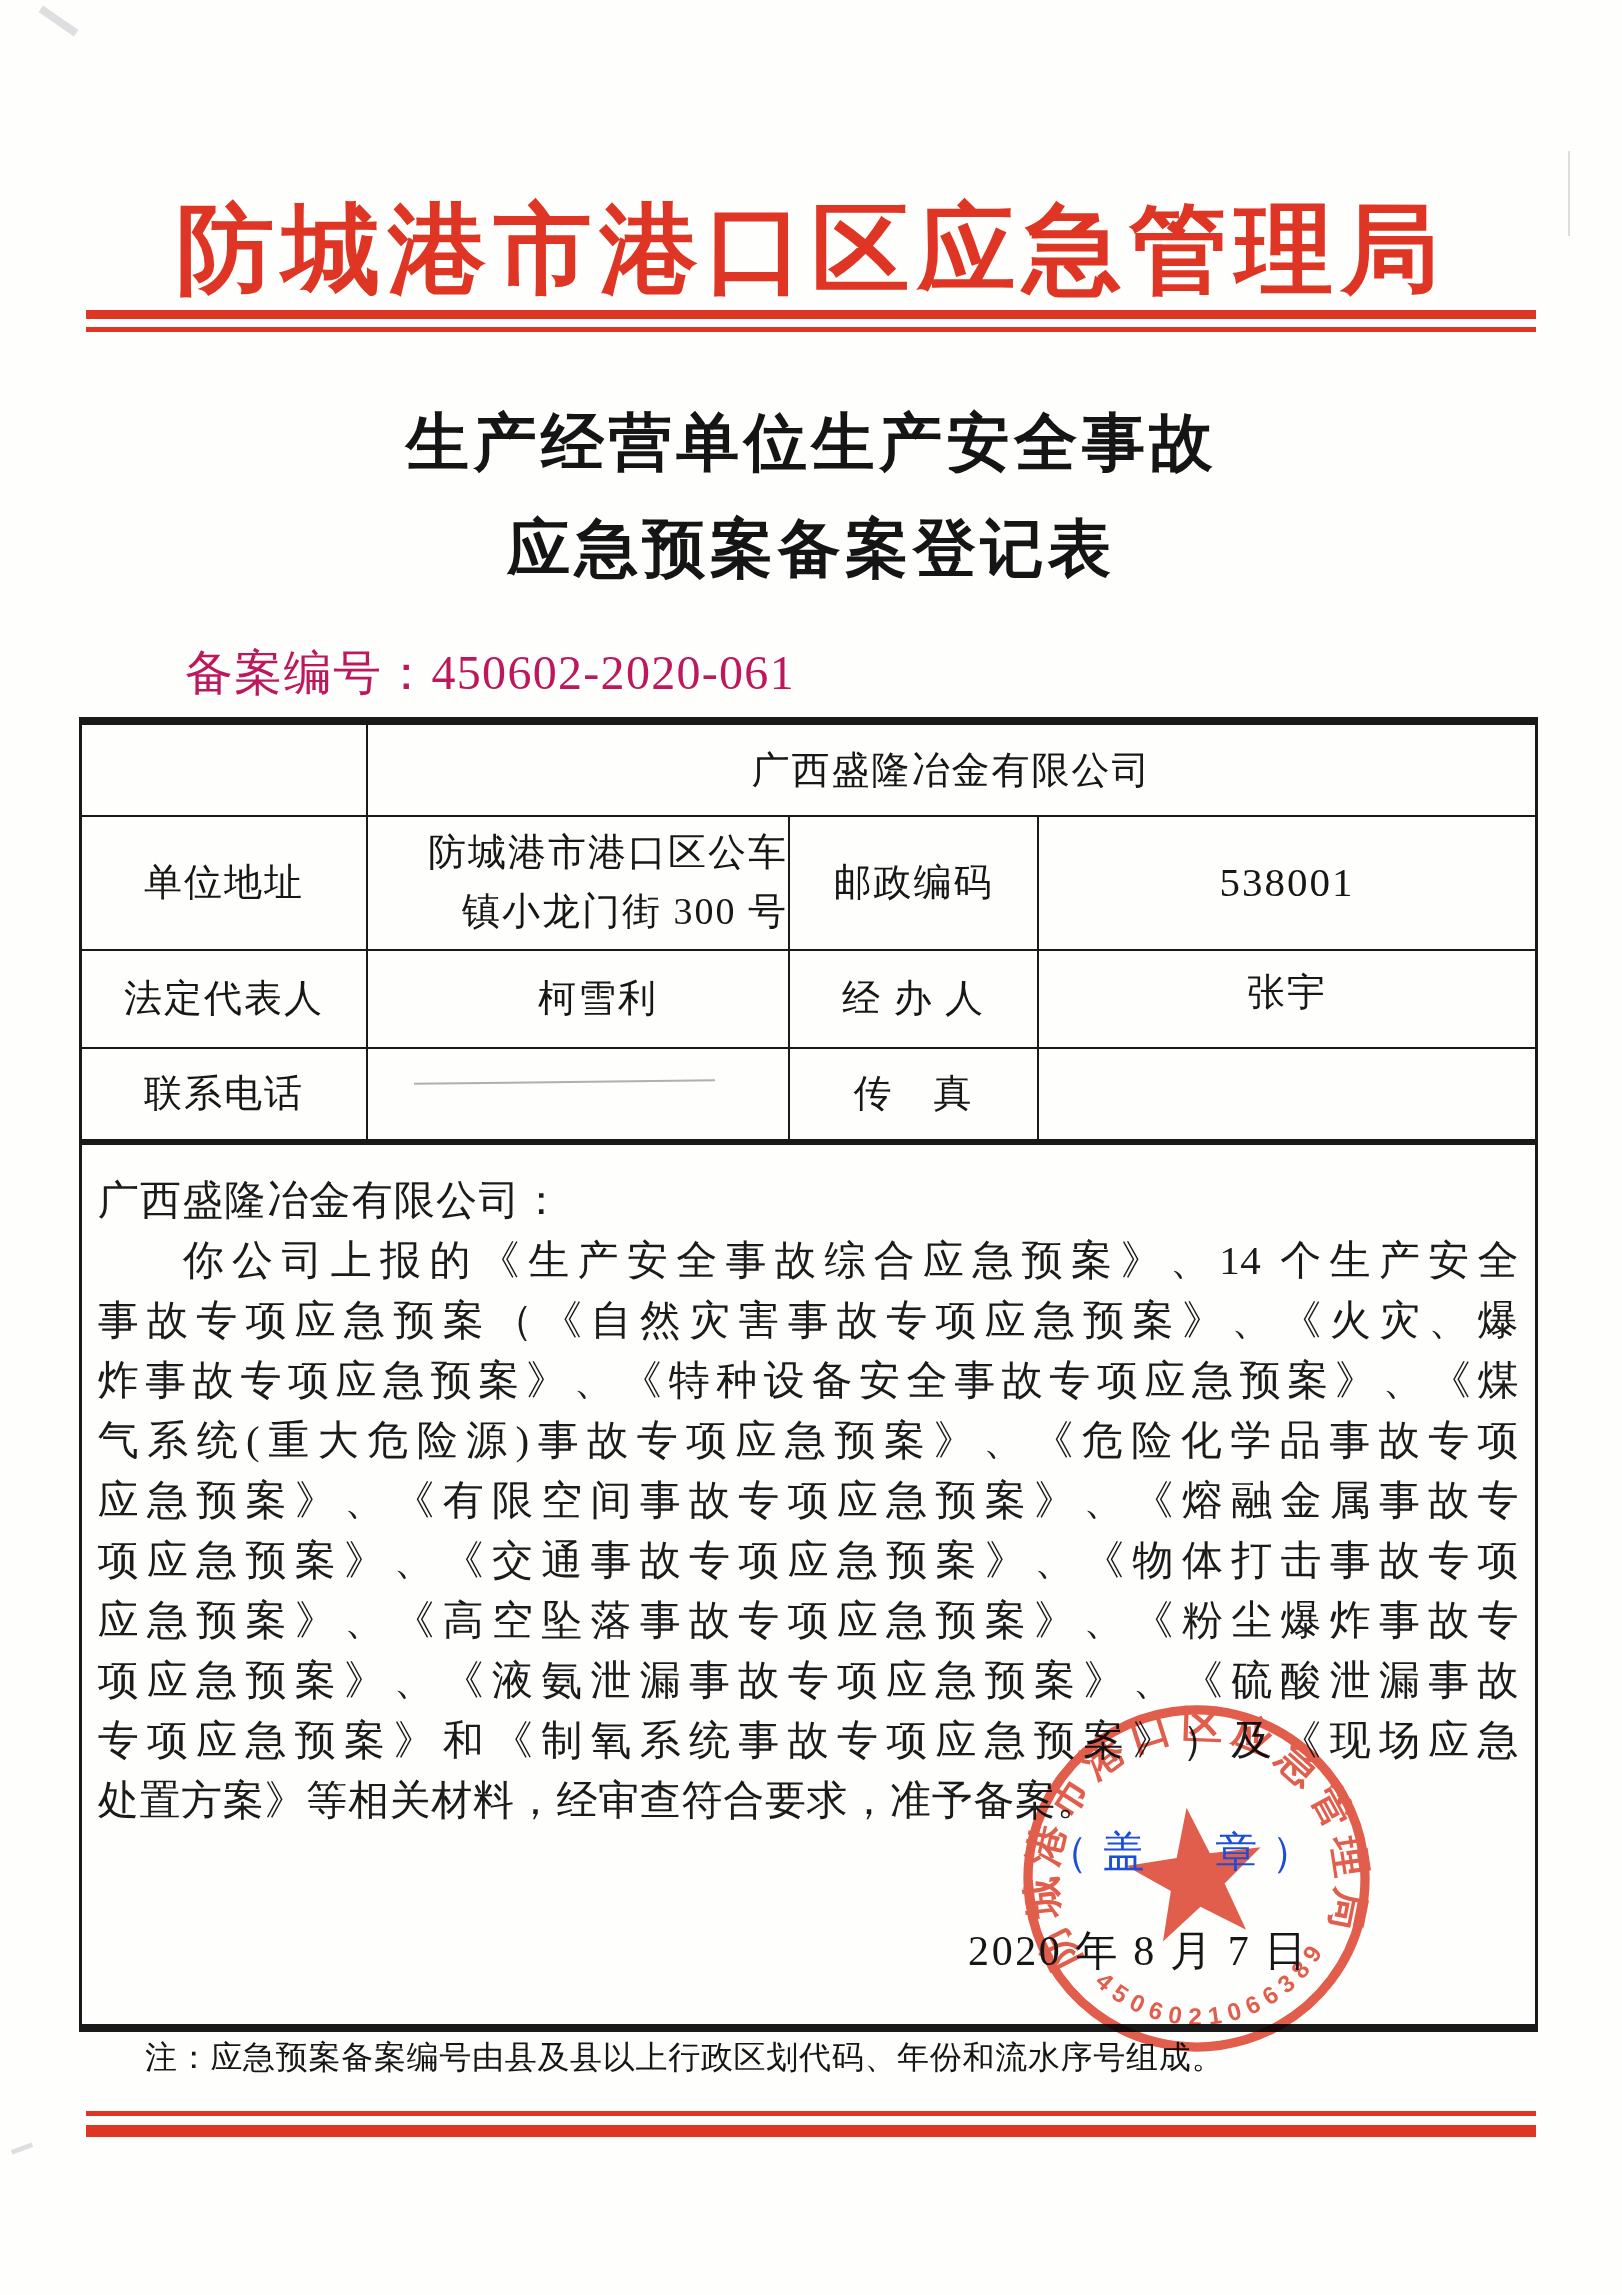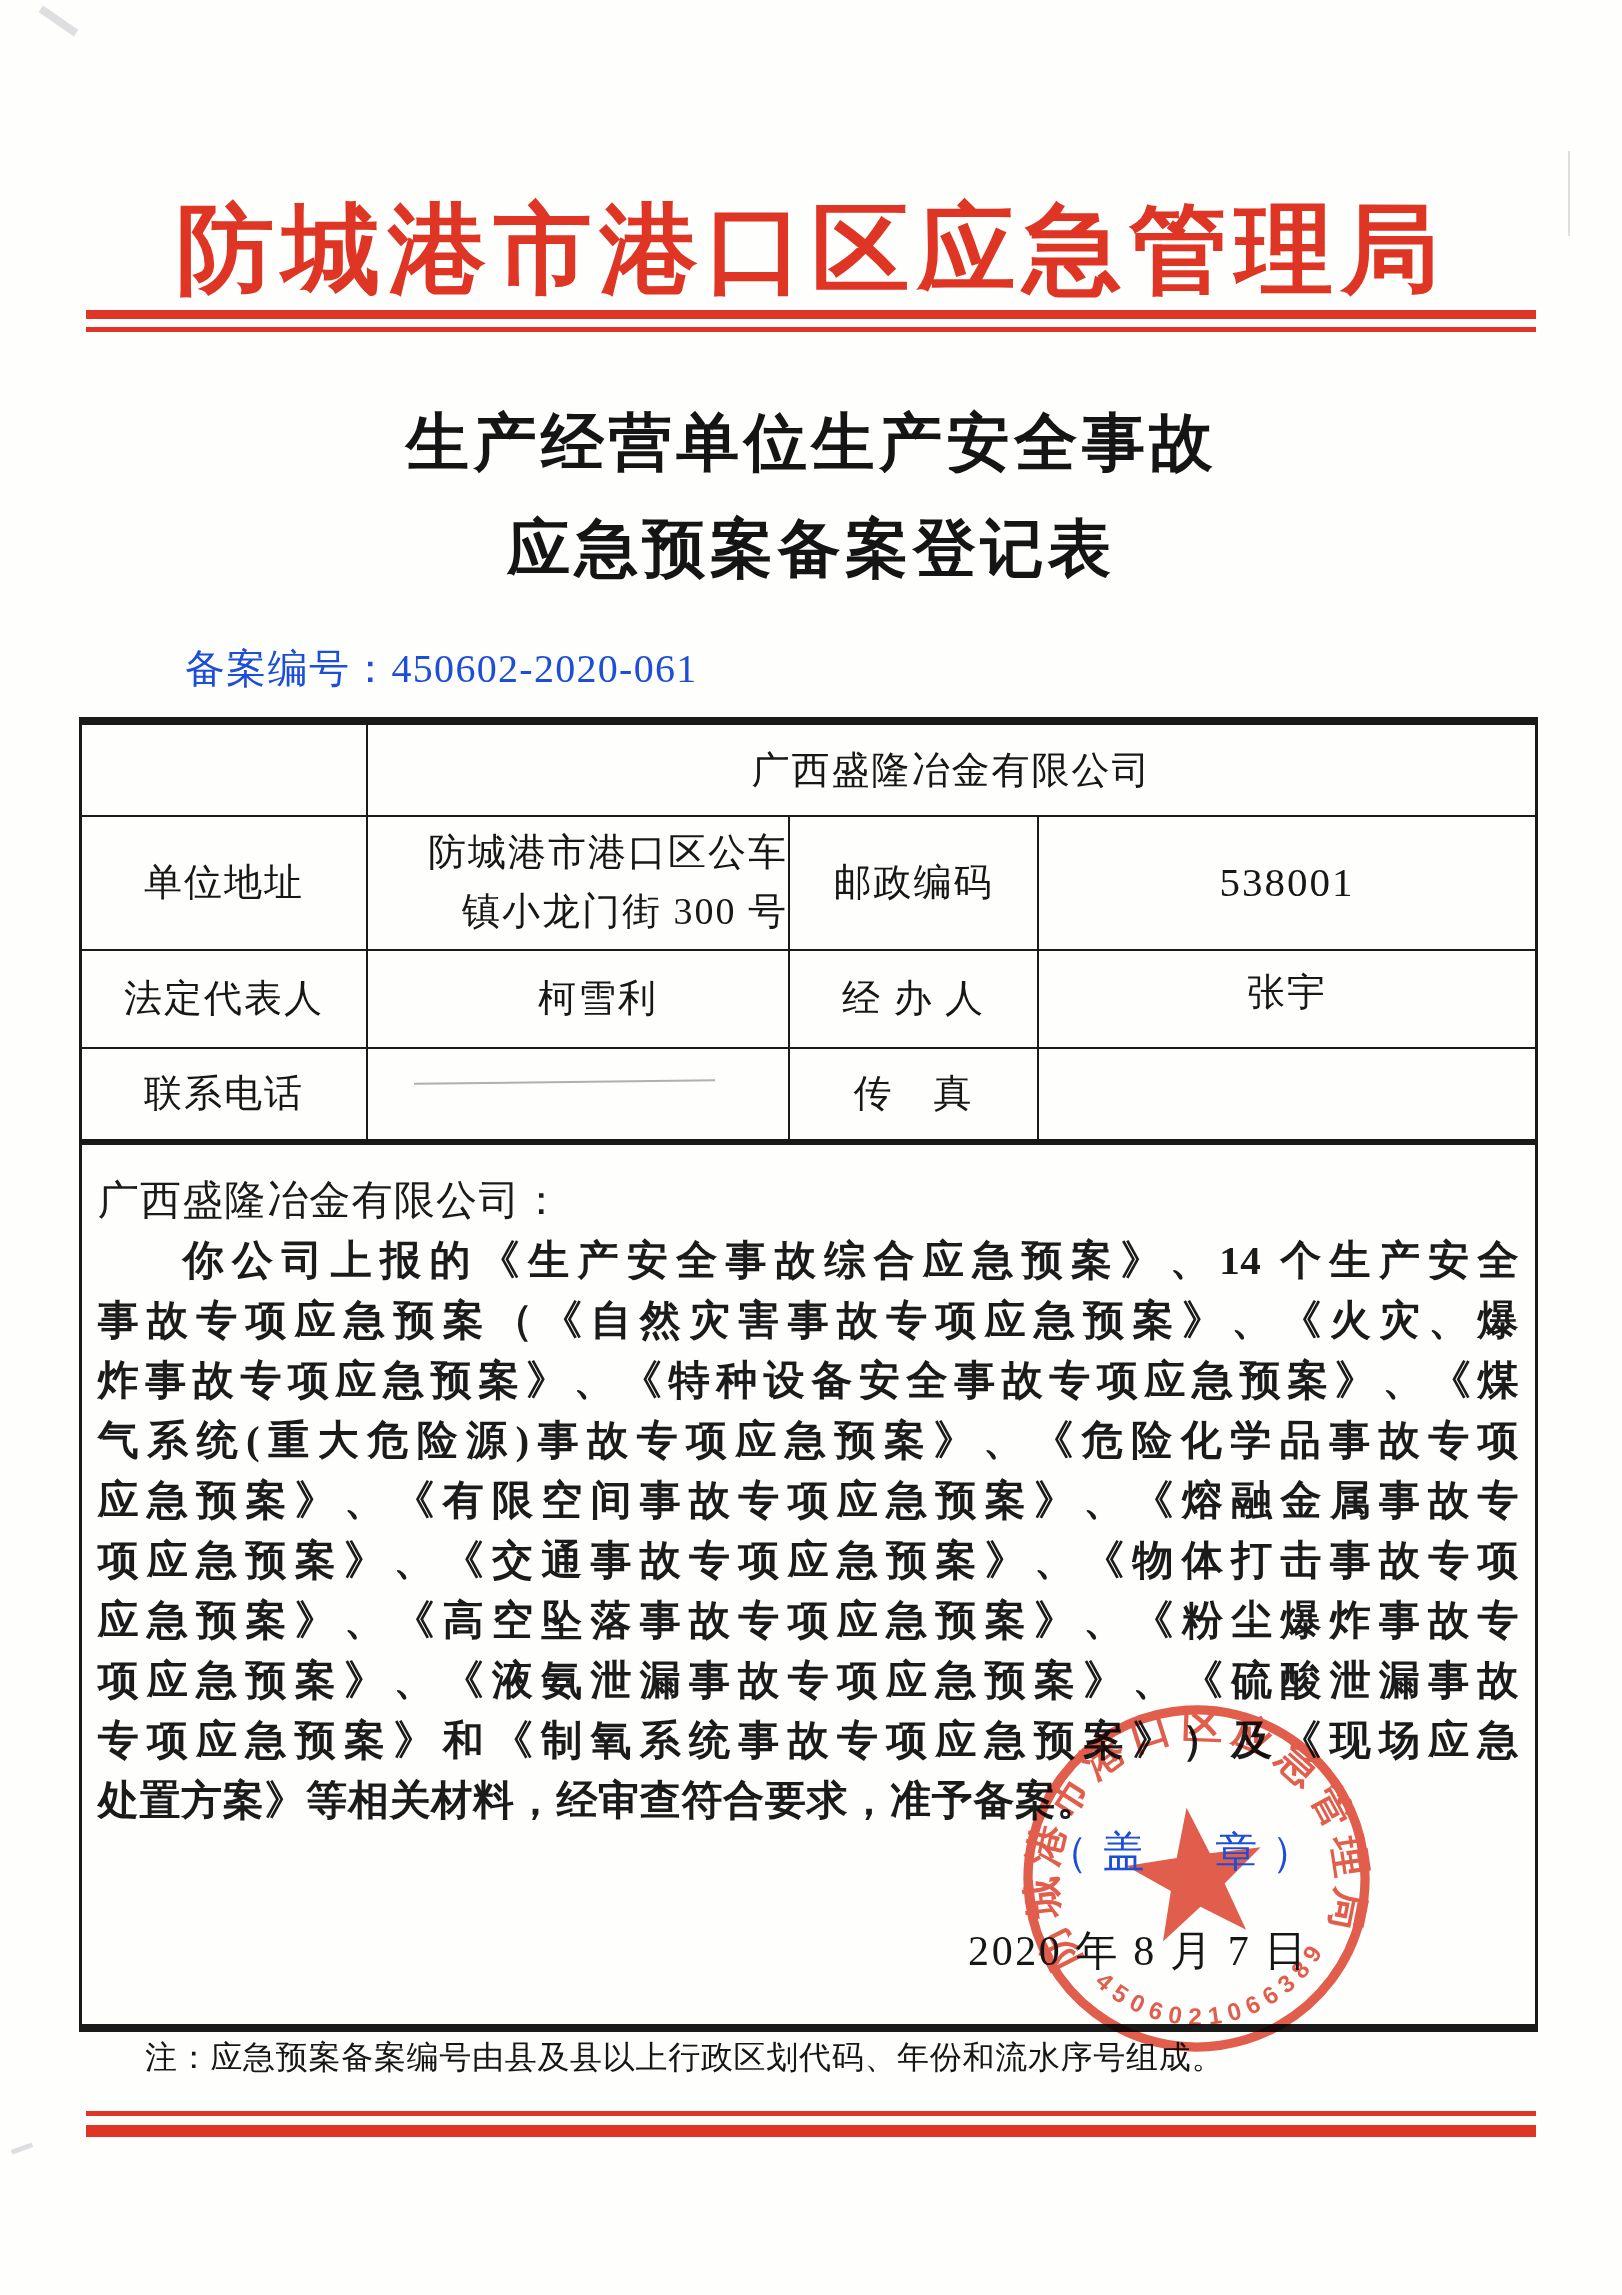--- a/index.html
+++ b/index.html
@@ -29,21 +29,21 @@
   .doc-title{
     position:absolute;left:0;width:100%;text-align:center;
     font-family:"Liberation Sans","DejaVu Sans",sans-serif;
     font-weight:bold;font-size:63px;letter-spacing:4.6px;color:#151515;
   }
   .doc-title.l1{top:400px;}
   .doc-title.l2{top:506px;}
   
   .record-no{
     position:absolute;left:185px;top:641px;
-    font-size:40px;letter-spacing:1.3px;color:#1d4ed8;
+    font-size:48px;letter-spacing:1.3px;color:#be185d;
   }
   
   .tbl{
     position:absolute;left:79px;top:717px;
     width:1459px;height:1315px;
     border:3.9px solid #1a1a1a;border-top-width:8.5px;border-bottom-width:8.5px;
     box-sizing:border-box;background:transparent;
   }
   .hline{position:absolute;left:0;right:0;height:2px;background:#1a1a1a;}
   .vline{position:absolute;width:2px;background:#1a1a1a;}
@@ -63,21 +63,20 @@
   
   .letter{
     position:absolute;left:0;right:0;top:419px;bottom:0;
     padding:6.5px 15.7px 0 15.7px;box-sizing:border-box;
   }
   .salutation{font-size:41px;line-height:60px;letter-spacing:1.3px;margin-top:19px;}
   .jline{
     font-size:41px;line-height:60px;letter-spacing:0.7px;
     text-align:justify;text-align-last:justify;
     width:100%;
-    font-weight:bold;
   }
   .jline.indent{text-indent:85px;}
   .jline.last{text-align-last:left;}
   .seal-note{
     position:absolute;left:1046px;top:1824px;
     font-size:42px;letter-spacing:14.4px;color:#1d4ed8;z-index:3;
   }
   .date-line{
     position:absolute;left:942px;top:1923px;width:393px;
     text-align:center;font-size:42px;letter-spacing:2.6px;color:#161616;z-index:3;

